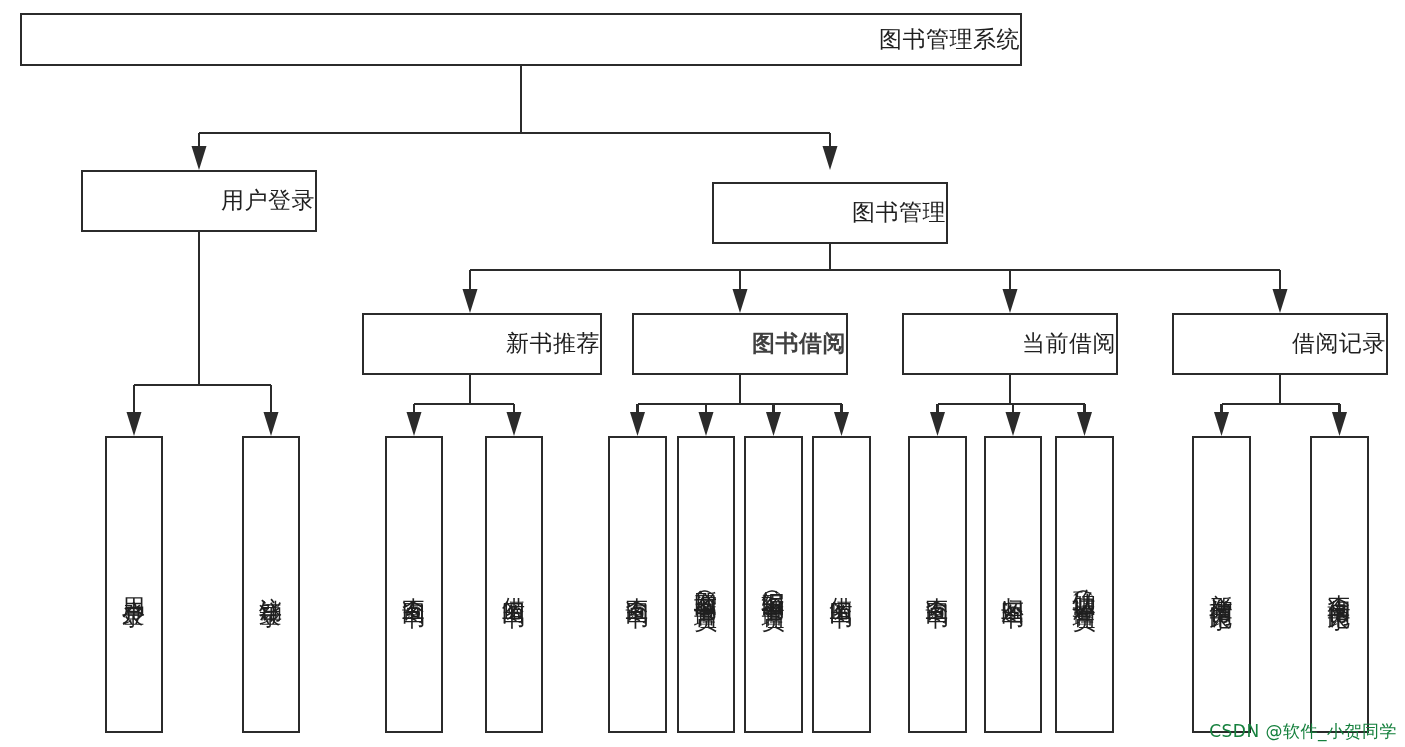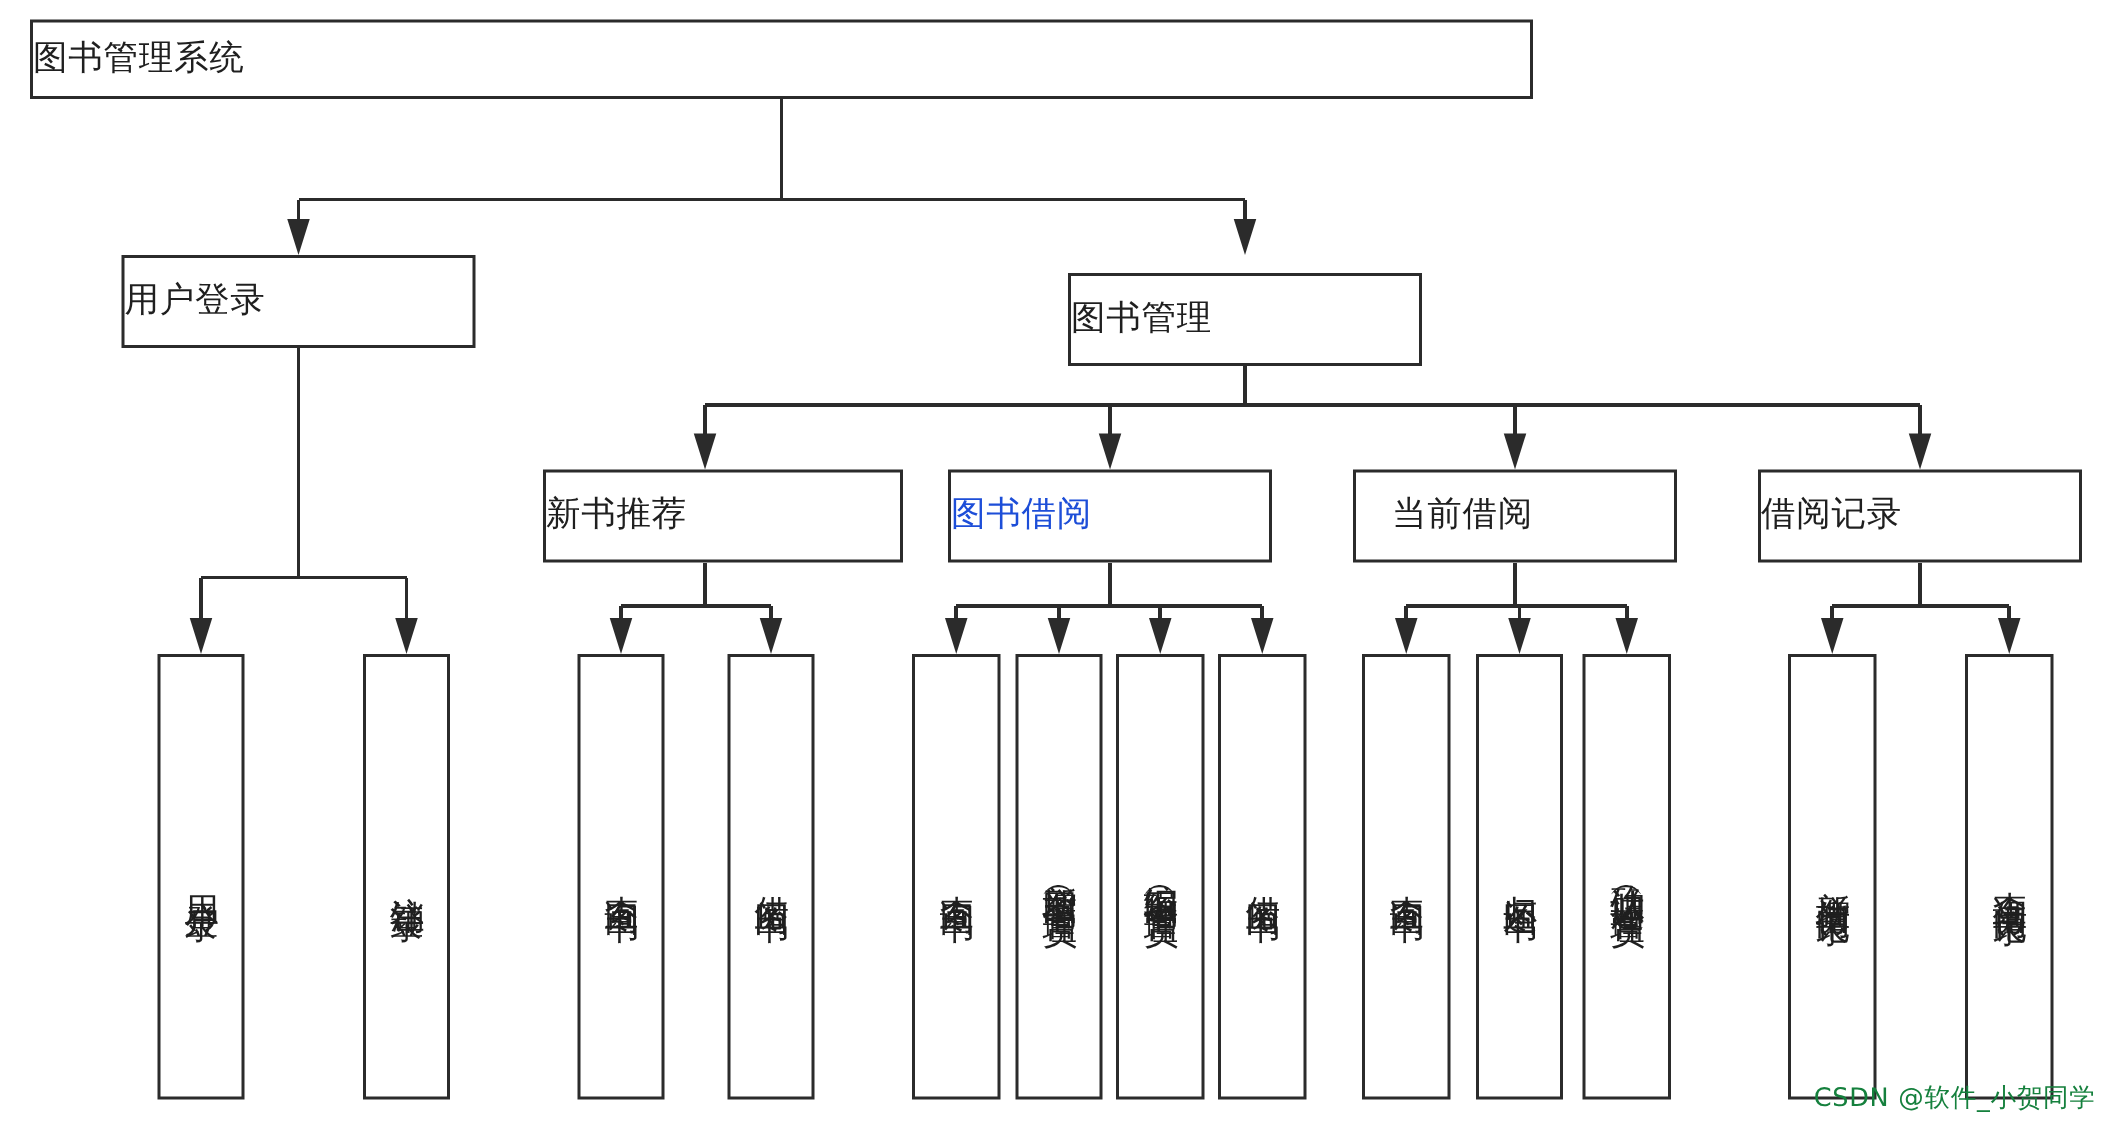--- a/index.html
+++ b/index.html
@@ -25,21 +25,21 @@
     width: 1405px;
     height: 747px;
   }
   .node {
     position: absolute;
     box-sizing: border-box;
     background: #ffffff;
     border: 2px solid #2b2b2b;
     display: flex;
     align-items: center;
-    justify-content: flex-start;
+    justify-content: flex-end;
     overflow: hidden;
   }
   .node-label {
     color: #1f1f1f;
     line-height: 1.18;
     text-align: center;
     white-space: pre;
     letter-spacing: 0.5px;
   }
   .node.horiz .node-label {
@@ -133,21 +133,21 @@
       <div class="node horiz" style="left: 81px; top: 170px; width: 236px; height: 62px; border-color: rgb(43, 43, 43); background: rgb(255, 255, 255);">
         <span class="node-label" style="color: rgb(31, 31, 31);">用户登录</span>
       </div>
       <div class="node horiz" style="left: 712px; top: 170px; width: 236px; height: 62px; border-color: rgb(43, 43, 43); background: rgb(255, 255, 255); margin-top: 12px;">
         <span class="node-label" style="color: rgb(31, 31, 31);">图书管理</span>
       </div>
       <div class="node horiz" style="left: 362px; top: 313px; width: 240px; height: 62px; border-color: rgb(43, 43, 43); background: rgb(255, 255, 255);">
         <span class="node-label" style="color: rgb(31, 31, 31);">新书推荐</span>
       </div>
       <div class="node horiz" style="left: 632px; top: 313px; width: 216px; height: 62px; border-color: rgb(43, 43, 43); background: rgb(255, 255, 255);">
-        <span class="node-label" style="color: #1d4ed8;">图书借阅</span>
+        <span class="node-label" style="color: #404040; font-weight: bold;">图书借阅</span>
       </div>
       <div class="node horiz" style="left: 902px; top: 313px; width: 216px; height: 62px; border-color: rgb(43, 43, 43); background: rgb(255, 255, 255); padding-left: 24px;">
         <span class="node-label" style="color: rgb(31, 31, 31);">当前借阅</span>
       </div>
       <div class="node horiz" style="left: 1172px; top: 313px; width: 216px; height: 62px; border-color: rgb(43, 43, 43); background: rgb(255, 255, 255);">
         <span class="node-label" style="color: rgb(31, 31, 31);">借阅记录</span>
       </div>
       <div class="node vert" style="left: 105px; top: 436px; width: 58px; height: 297px; border-color: rgb(43, 43, 43); background: rgb(255, 255, 255);">
         <span class="node-label" style="color: rgb(31, 31, 31);">用户登录</span>
       </div>

